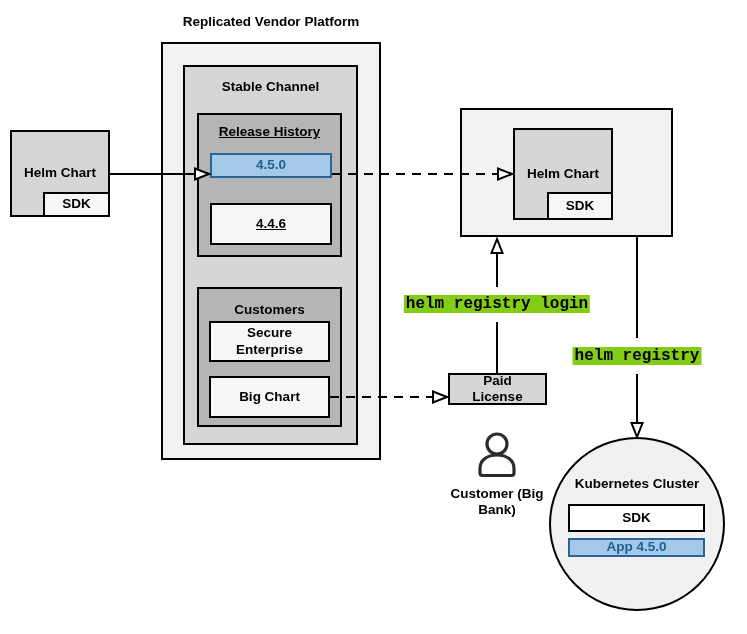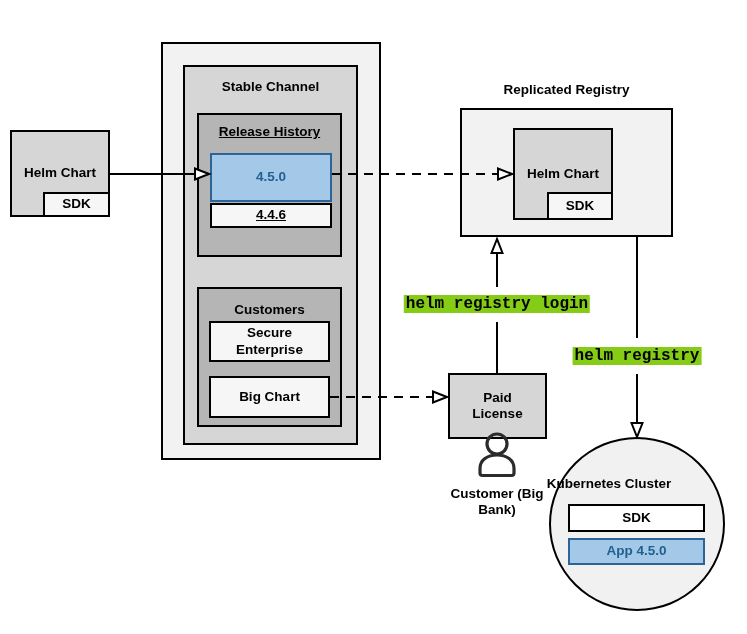--- a/index.html
+++ b/index.html
@@ -32,74 +32,74 @@
     color:var(--highlight-text,#21618F);
   }
   .overlay { position:absolute; left:0; top:0; z-index:6; pointer-events:none; }
   .wrapped { display:inline-block; }
 </style>
 </head>
 <body>
 
 <div class="canvas">
 
+  <div class="free-title" style="left:161px; top:14px; width:220px;">Replicated Vendor Platform</div>
   <div class="box fill-outer" style="left:161px; top:42px; width:220px; height:418px;"></div>
 
   <div class="box fill-mid" style="left:183px; top:65px; width:175px; height:380px;">
     <div class="titletop lbl" style="top:12px;">Stable Channel</div>
   </div>
 
   <div class="box fill-dark" style="left:197px; top:113px; width:145px; height:144px;">
     <div class="titletop lbl" style="top:9px;text-decoration:underline;">Release History</div>
   </div>
-  <div class="box hl flexc" style="left:210px; top:153px; width:122px; height:49px;align-items:center;">
+  <div class="box hl flexc" style="left:210px; top:153px; width:122px; height:25px;align-items:center;">
     <span class="lbl" style="color:inherit;">4.5.0</span>
   </div>
-  <div class="box fill-leaf flexc" style="left:210px; top:203px; width:122px; height:25px;text-decoration:underline;">
+  <div class="box fill-leaf flexc" style="left:210px; top:203px; width:122px; height:42px;text-decoration:underline;">
     <span class="lbl">4.4.6</span>
   </div>
 
   <div class="box fill-dark" style="left:197px; top:287px; width:145px; height:140px;">
     <div class="titletop lbl" style="top:7px;margin-top:6px;">Customers</div>
   </div>
   <div class="box fill-leaf flexc" style="left:209px; top:321px; width:121px; height:41px;">
     <span class="lbl wrapped" style="width:90px;">Secure Enterprise</span>
   </div>
   <div class="box fill-leaf flexc" style="left:209px; top:376px; width:121px; height:42px;">
     <span class="lbl">Big Chart</span>
   </div>
 
   <div class="box fill-mid flexc" style="left:10px; top:130px; width:100px; height:87px;">
     <span class="lbl">Helm Chart</span>
   </div>
   <div class="box fill-leaf flexc" style="left:43px; top:192px; width:67px; height:25px;">
     <span class="lbl">SDK</span>
   </div>
 
-  <div class="free-title" style="left:460px; top:82px; width:213px;">Replicated Registry</div>
   <div class="box fill-outer" style="left:460px; top:108px; width:213px; height:129px;"></div>
   <div class="box fill-mid flexc" style="left:513px; top:128px; width:100px; height:92px;">
     <span class="lbl">Helm Chart</span>
   </div>
   <div class="box fill-leaf flexc" style="left:547px; top:192px; width:66px; height:28px;">
     <span class="lbl">SDK</span>
   </div>
 
-  <div class="box fill-mid flexc" style="left:448px; top:373px; width:99px; height:66px;">
+  <div class="box fill-mid flexc" style="left:448px; top:373px; width:99px; height:32px;">
     <span class="lbl wrapped" style="width:60px;">Paid License</span>
   </div>
 
   <div class="free-title" style="left:447px; top:486px; width:100px; line-height:16px;">Customer (Big Bank)</div>
 
   <div class="box" style="left:549px; top:437px; width:176px; height:174px; border-radius:50%; background:#F1F1F1;"></div>
-  <div class="free-title" style="left:521px; top:476px; width:176px;">Kubernetes Cluster</div>
+  <div class="free-title" style="left:549px; top:476px; width:176px;">Kubernetes Cluster</div>
   <div class="box flexc" style="left:568px; top:504px; width:137px; height:28px; background:#FFFFFF;">
     <span class="lbl">SDK</span>
   </div>
-  <div class="box hl flexc" style="left:568px; top:538px; width:137px; height:27px;">
+  <div class="box hl flexc" style="left:568px; top:538px; width:137px; height:19px;">
     <span class="lbl" style="color:inherit;">App 4.5.0</span>
   </div>
 
   <div class="mono" style="left:497px; top:304px;">helm registry login</div>
   <div class="mono" style="left:637px; top:356px;">helm registry</div>
 
   <svg class="overlay" width="747" height="634" viewBox="0 0 747 634">
 
     <line x1="110" y1="174" x2="196" y2="174" stroke="#000" stroke-width="2"></line>
     <path d="M209 174 L195 168.5 L195 179.5 Z" fill="#fff" stroke="#000" stroke-width="2"></path>

